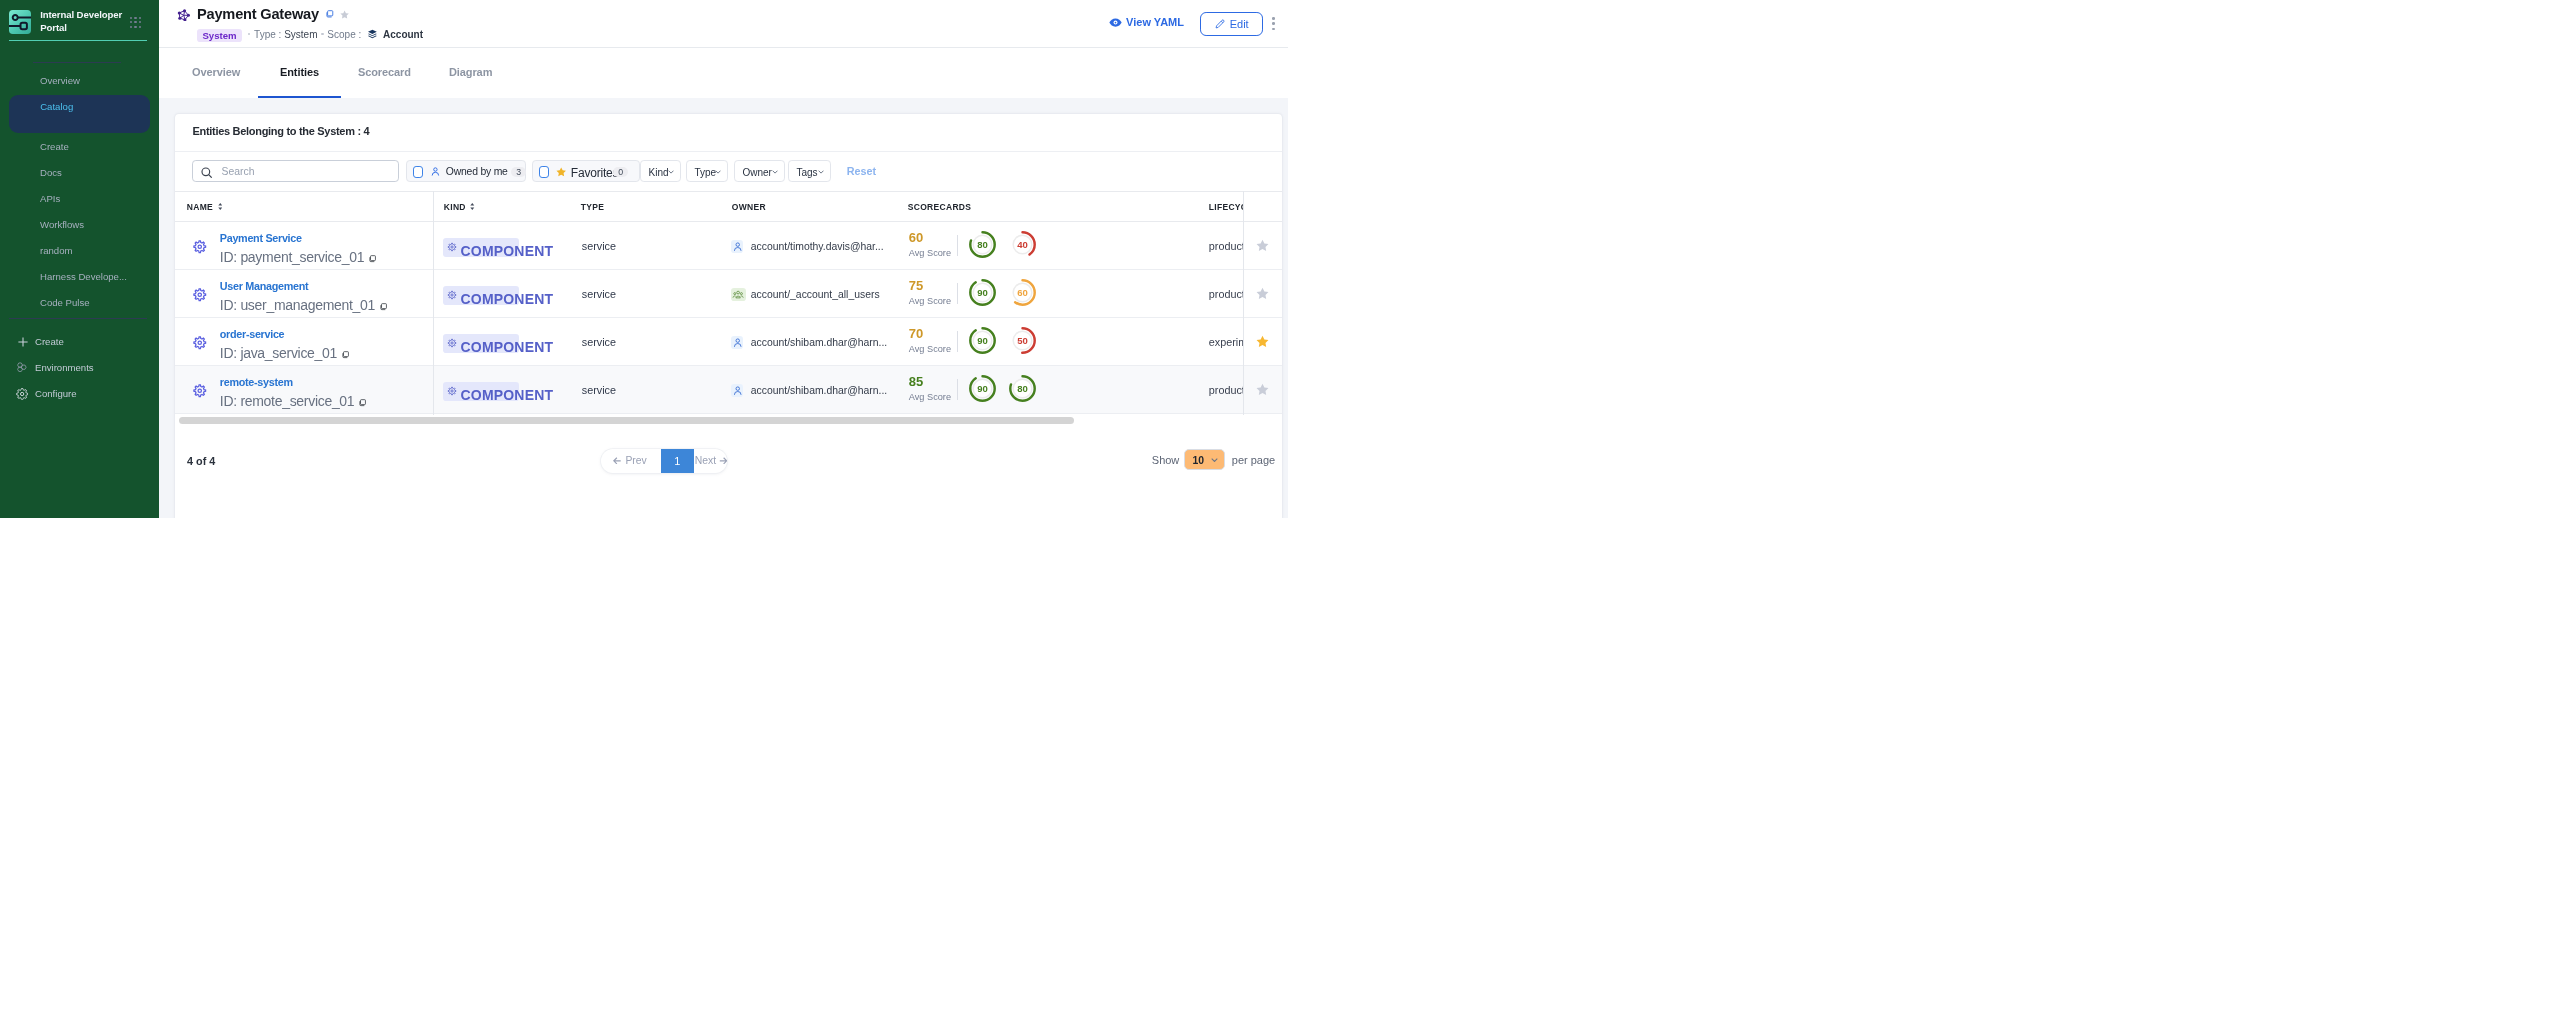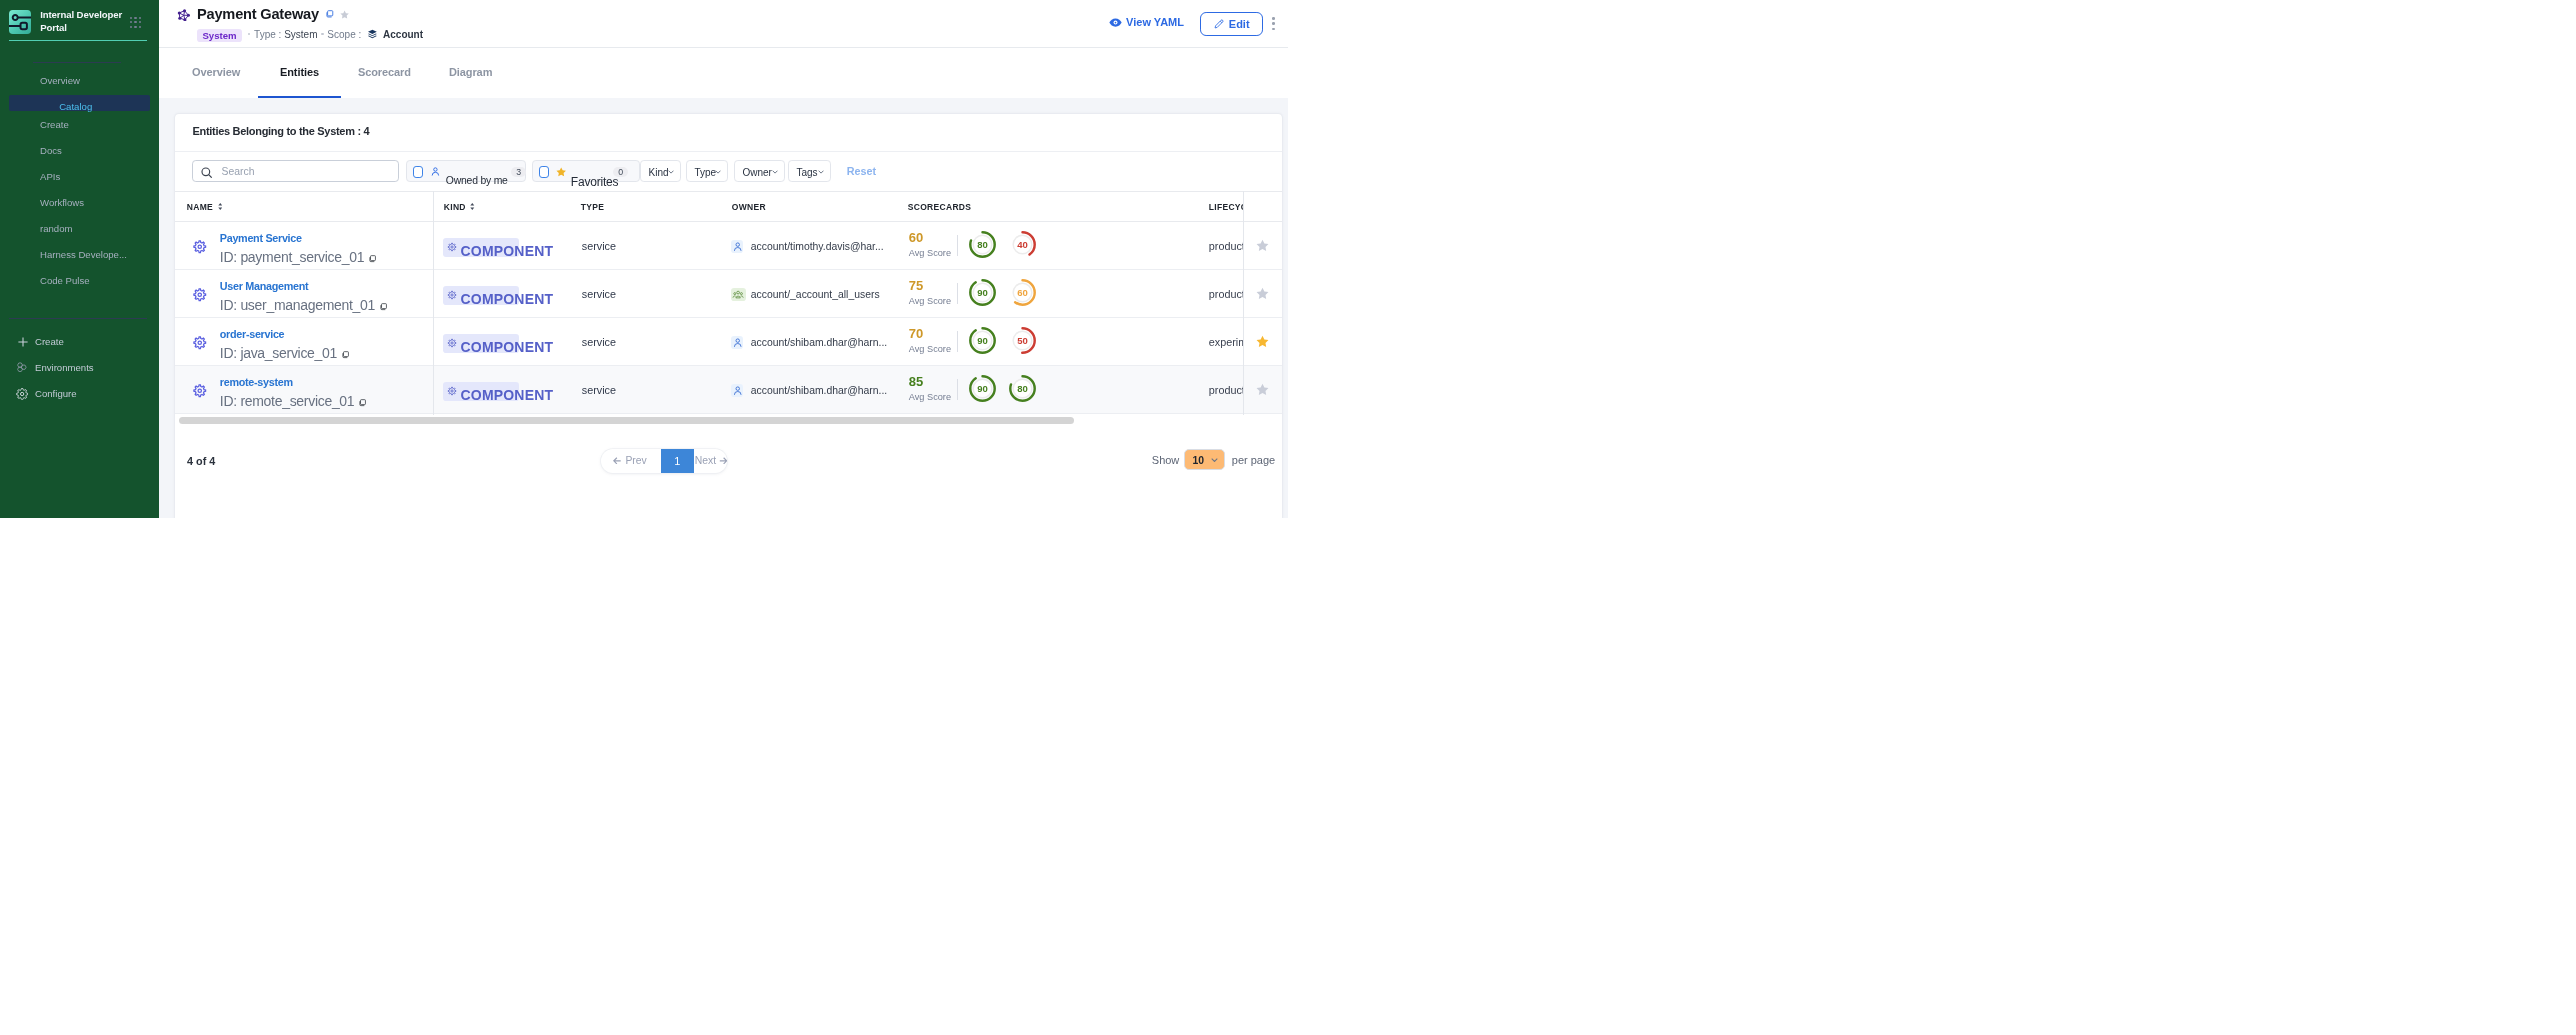--- a/index.html
+++ b/index.html
@@ -11,40 +11,40 @@
 .sidebar { position:absolute; left:0; top:0; width:159px; height:518px; background:#14532d; z-index:5; }
 .logo-row { position:absolute; left:9.2px; top:10px; width:141px; height:24.6px; }
 .logo-tile { position:absolute; left:0; top:0; width:22px; height:24px; border-radius:3.8px; background:linear-gradient(135deg,#7ce8d2 0%,#4cc7b0 55%,#33ac97 100%); overflow:hidden; }
 .logo-title { position:absolute; left:31px; top:-0.8px; font-size:9.6px; font-weight:bold; color:#f2f5f9; line-height:12.7px; letter-spacing:-0.1px; }
 .grid-dots { position:absolute; left:121px; top:7px; width:10.8px; height:10.8px; }
 .grid-dots i { position:absolute; width:2.3px; height:2.3px; border-radius:50%; background:#747d92; }
 .teal-line { position:absolute; left:9.2px; top:40px; width:138px; height:1.2px; background:#52cfb3; }
 .sb-divider1 { position:absolute; left:33px; top:62px; width:88px; height:0.8px; background:#2c3b52; }
 .sb-menu { position:absolute; left:0; top:68px; width:159px; }
 .sb-item { position:relative; height:26px; line-height:26px; padding-left:40px; font-size:9.6px; color:#a6b0bf; }
-.sb-item.active { margin:0.8px 9.2px; padding-left:50px; border-radius:2px; background:#1d3456; color:#4cbfed; height:16px; line-height:24.6px; }
+.sb-item.active { margin:0.8px 9.2px; padding-left:31px; border-radius:9px; background:#1d3456; color:#4cbfed; height:38px; line-height:24.6px; }
 .sb-divider2 { position:absolute; left:9.2px; top:318px; width:138px; height:0.8px; background:#2c3b52; }
 .sb-bottom { position:absolute; left:0; top:329px; width:159px; }
 .sbb-item { position:relative; height:26px; line-height:26px; padding-left:35px; font-size:9.6px; color:#c3cbd6; }
 .sbb-item .ic { position:absolute; left:16px; top:50%; transform:translateY(-50%); width:12.3px; height:12.3px; color:#dde2e9; }
 
 
 .main { position:absolute; left:159px; top:0; width:1129px; height:518px; background:#fff; }
 .topbar { position:absolute; left:0; top:0; width:1129px; height:48px; border-bottom:0.8px solid #e7eaee; background:#fff; }
 .ent-icon { position:absolute; left:18.4px; top:9.2px; width:13px; height:12.3px; }
 .page-title { position:absolute; left:38px; top:6.1px; font-size:14.6px; font-weight:bold; color:#16191f; letter-spacing:-0.2px; }
 .copy-ic { position:absolute; left:167px; top:10px; width:7.7px; height:7.7px; }
 .star-ic-hdr { position:absolute; left:181px; top:9.6px; width:9.2px; height:9.2px; }
 .meta-row { position:absolute; left:38px; top:29px; height:14px; font-size:10px; color:#717b8b; }
 .badge-system { display:inline-block; background:#ece3fb; color:#6d28c9; font-size:9.6px; font-weight:bold; border-radius:3.1px; padding:0.8px 5.4px 1.5px; margin-right:2.3px; vertical-align:top; }
 .meta-dot { display:inline-block; width:2.3px; height:2.3px; border-radius:50%; background:#c3c8d2; vertical-align:3.1px; margin:0 3.8px; }
 .meta-val { color:#3f4754; }
 .meta-acc { color:#2e3642; font-weight:bold; }
 .view-yaml { position:absolute; right:104px; top:16px; font-size:11px; font-weight:bold; color:#2d6ae3; white-space:nowrap; }
-.edit-btn { position:absolute; right:24.6px; top:11.5px; width:63px; height:24.6px; border:0.8px solid #2d6ae3; border-radius:6.1px; color:#2d6ae3; font-size:11px; font-weight:bold; text-align:center; line-height:23px; }
+.edit-btn { position:absolute; right:24.6px; top:11.5px; width:63px; height:24.6px; border:0.8px solid #2d6ae3; border-radius:6.1px; color:#2d6ae3; font-size:11px; font-weight:normal; text-align:center; line-height:23px; }
 .dots3 { position:absolute; right:13px; top:17px; width:3.1px; height:15.4px; }
 .dots3 i { position:absolute; left:0; width:2.7px; height:2.7px; border-radius:50%; background:#9aa1af; }
 
 
 .tabs { position:absolute; left:0; top:48px; width:1129px; height:51px; background:#fff; }
 .tab { position:absolute; top:18.4px; font-size:11px; font-weight:bold; color:#8d95a3; letter-spacing:-0.1px; }
 .tab.active { color:#191d24; }
 .tab-underline { position:absolute; left:99px; top:48px; width:83px; height:2.3px; background:#1d55d0; }
 
 
@@ -55,21 +55,21 @@
 
 
 .toolbar { position:absolute; left:0; top:38px; width:1107px; height:39px; }
 .searchbox { position:absolute; left:17.7px; top:8.5px; width:207px; height:22px; border:0.8px solid #c9cfd9; border-radius:3.8px; background:#fff; }
 .searchbox .mag { position:absolute; left:7.7px; top:5.4px; }
 .searchbox .ph { position:absolute; left:28px; top:5px; font-size:10.4px; color:#98a1b0; }
 .fgroup { position:absolute; top:8.5px; height:22px; border:0.8px solid #e3e6ec; border-radius:3.8px; background:#f7f8fb; font-size:10.4px; color:#252c38; letter-spacing:-0.2px; }
 .fg1 { left:231px; width:120px; }
 .fg2 { left:357px; width:108px; }
 .chk { position:absolute; left:5.8px; top:4.8px; width:10.8px; height:11.5px; border:0.9px solid #3b82e8; border-radius:3.1px; background:#fff; }
-.fgroup .lbl { position:absolute; top:5px;margin-top:9px; }
+.fgroup .lbl { position:absolute; top:5px; }
 .cntbadge { position:absolute; top:5.4px; font-size:8.8px; color:#414b5a; background:#ededf1; border-radius:6.1px; padding:0.8px 5.4px 0; height:10.8px; }
 .ddl { position:absolute; top:8.5px; height:22px; border:0.8px solid #e3e6ec; border-radius:3.8px; background:#fff; font-size:10px; color:#2a3342; }
 .ddl .t { position:absolute; left:7.7px; top:5.4px; }
 .ddl svg { position:absolute; right:6.1px; top:9.2px; }
 .reset { position:absolute; left:672px; top:13px; font-size:10.8px; font-weight:bold; color:#8cb4ef; }
 
 
 .thead { position:absolute; left:0; top:77px; width:1107px; height:31.5px; border-top:0.8px solid #e8eaee; border-bottom:0.8px solid #e8eaee; background:#fff; }
 .th { position:absolute; top:10px; font-size:8.5px; font-weight:bold; color:#21262e; letter-spacing:0.3px; }
 .sorticon { display:inline-block; margin-left:4.6px; vertical-align:0.4px; }

